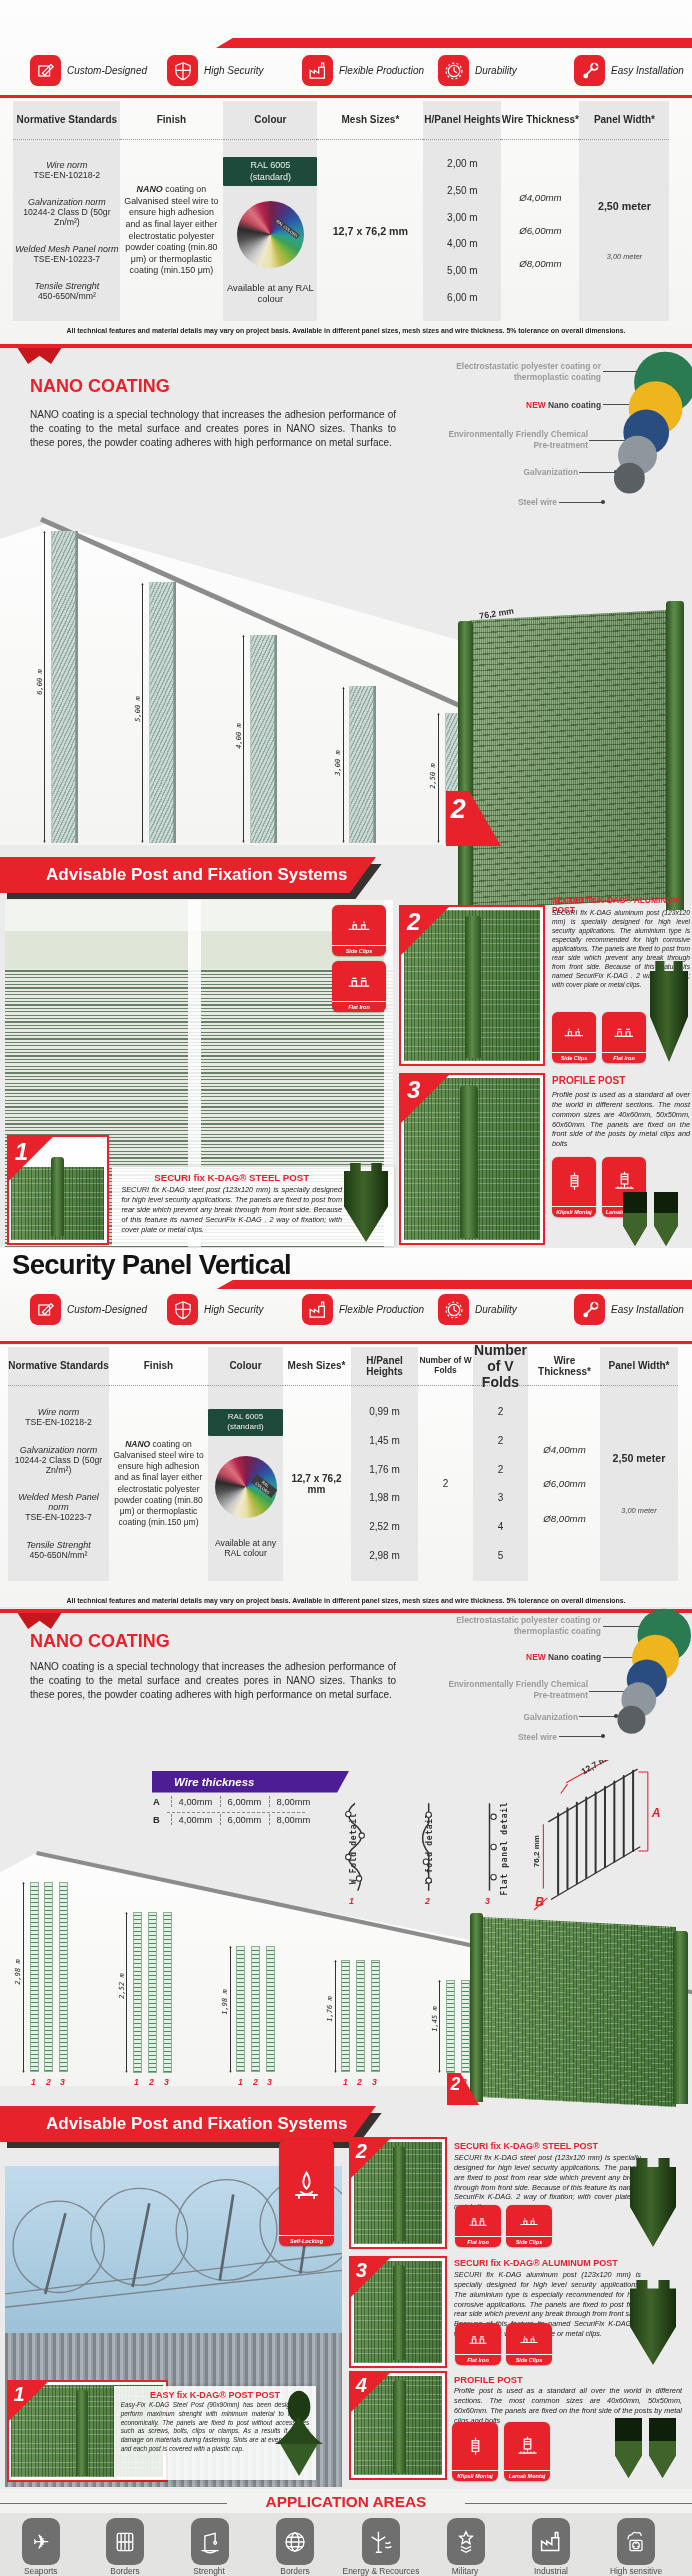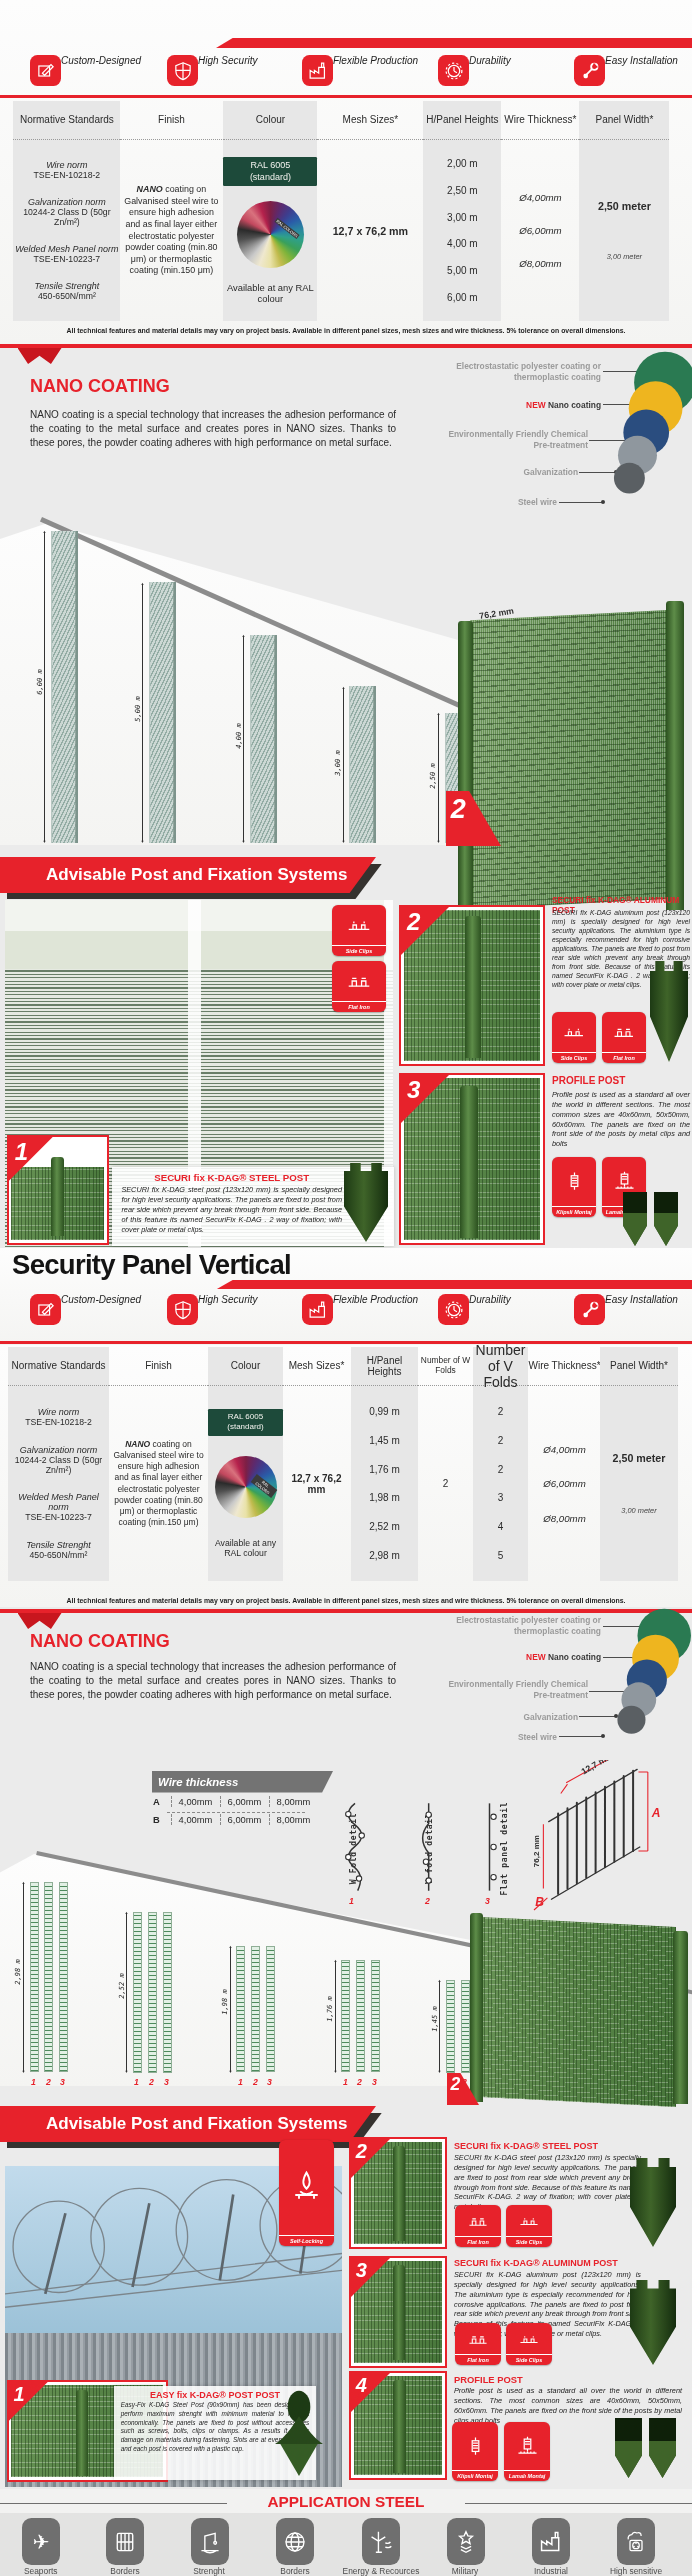--- a/index.html
+++ b/index.html
@@ -3,27 +3,27 @@
 <meta charset="utf-8">
 <style>
 html,body{margin:0;padding:0;background:#fff}
 #page{position:relative;width:693px;height:2576px;background:#ebebeb;font-family:"Liberation Sans",sans-serif;color:#2b2b2b;overflow:hidden}
 .abs{position:absolute}
 .sec-title{font-size:27.5px;font-weight:bold;color:#141414;letter-spacing:-0.7px}
 .ribbon{background:#e7222b;clip-path:polygon(3.5% 0,100% 0,100% 100%,0 100%)}
 .redbar{background:#e7222b}
 .notch{background:#c8161e;clip-path:polygon(0 0,100% 0,76% 100%,50% 48%,24% 100%)}
 
-.feat{display:flex;gap:0}
+.feat{display:flex;align-items:center;gap:6px}
 .feat-icon{width:31px;height:31px;background:#e7222b;border-radius:7.4px;display:flex;align-items:center;justify-content:center;flex:none}
 .feat-label{font-style:italic;font-size:10px;color:#1d1d1d}
 
 .col{position:absolute;top:0;bottom:0;display:flex;flex-direction:column;align-items:center;text-align:center}
 .col.shade{background:#e7e7e7}
-.col-h{height:39px;display:flex;align-items:center;justify-content:center;font-weight:normal;font-size:10px;line-height:1.15;width:100%;border-bottom:1.3px dotted #9a9a9a;box-sizing:border-box}
+.col-h{height:39px;display:flex;align-items:center;justify-content:center;font-weight:bold;font-size:10px;line-height:1.15;width:100%;border-bottom:1.3px dotted #9a9a9a;box-sizing:border-box}
 .col-b{flex:1;width:100%;display:flex;flex-direction:column;justify-content:space-evenly;align-items:center;padding:2.7px 0;box-sizing:border-box}
 .std-name{font-style:italic;font-size:9px}
 .std-val{font-size:8.7px}
 .finish-txt{font-size:8.9px;line-height:1.3;padding:0 3.4px}
 .ral-badge{background:#1d4a3a;color:#f2f2ee;font-size:9px;padding:3.4px 6px;border-radius:1.3px;line-height:1.25}
 .wheel{width:67px;height:67px;border-radius:50%;background:conic-gradient(#7d1f45,#5c2a6e,#3d3e8f,#2a5ca8,#2a86a0,#2fa08a,#3aa05a,#7fb43a,#c2bb4e,#e9e2a8,#efe8cf,#c9c9c9,#8f8f8f,#4f4f4f,#2b2b2b,#c2485e,#d9727e,#b5224c,#7d1f45);position:relative}
 .wheel span{position:absolute;left:36px;top:25.5px;font-size:4px;color:#fff;background:#3b3b3b;padding:0 1.3px;transform:rotate(38deg)}
 .hval{font-size:10px}
 .wval{font-size:9.7px;font-style:italic}
 .pw-main{font-size:10.7px;font-weight:bold}
@@ -31,21 +31,21 @@
 .footnote{font-size:6.9px;font-weight:bold;text-align:center;color:#1d1d1d}
 
 .nano-title{color:#e7222b;font-size:18px;font-weight:bold}
 .nano-text{font-size:10px;line-height:1.42;text-align:justify}
 .wlabel{color:#9b9b9b;font-size:8.4px;font-weight:bold;text-align:right;line-height:1.25}
 .wlabel .dk{color:#3b3b3b}
 .wlabel .rd{color:#e7222b}
 .lline{border-top:1.1px solid #4c4c4c}
 .lline::after{content:"";position:absolute;right:-2px;top:-2.7px;width:4px;height:4px;border-radius:50%;background:#3b3b3b}
 
-.wt-banner{background:#737373;color:#fff;font-style:italic;font-weight:bold;font-size:12.8px;display:flex;align-items:center;padding-left:6px;clip-path:polygon(0 0,100% 0,94% 100%,0 100%)}
+.wt-banner{background:#4c1d95;color:#fff;font-style:italic;font-weight:bold;font-size:12.8px;display:flex;align-items:center;padding-left:22px;clip-path:polygon(0 0,100% 0,94% 100%,0 100%)}
 .wt-row{display:flex;align-items:center;font-size:10.7px}
 .wt-key{font-weight:bold;width:17.5px}
 .wt-v{width:59px;text-align:center;border-left:1.3px dashed #8a8a8a}
 .wt-v:first-of-type{border-left:none}
 .wt-sep{border-top:1.3px dashed #8a8a8a}
 
 .slat{background:repeating-linear-gradient(115deg,#93aca4 0 1.3px,#ccd8d4 1.3px 3.4px);box-shadow:inset -2.7px 0 0 #7d948c,inset 1.3px 0 0 #b9c8c3}
 .vslat{background:repeating-linear-gradient(0deg,#4d8a5c 0 1.3px,#e2f0e5 1.3px 4px),repeating-linear-gradient(90deg,rgba(50,100,60,.45) 0 0.7px,transparent 0.7px 2.7px);background-color:#d7e8da;border:0.7px solid #8fae96;box-sizing:border-box}
 .measure{border-left:0.8px solid #333}
 .measure i{position:absolute;left:-2.4px;font-size:4px;font-style:normal;color:#333;line-height:2.7px}
@@ -947,21 +947,21 @@
     <div class="post-text" style="margin-top:1.3px;font-size:6.4px">Easy-Fix K-DAG Steel Post (90x90mm) has been designed to perform maximum strenght with minimum material to keep it economically. The panels are fixed to post without accessories such as screws, bolts, clips or clamps. As a results it avoids damage on materials during fastening. Slots are at every 100 mm and each post is covered with a plastic cap.</div>
   </div>
   <svg class="abs" style="left:267px;top:2389px;z-index:4" width="64" height="90" viewBox="0 0 96 134">
     <ellipse cx="48" cy="26" rx="17" ry="24" fill="#1d3a14"></ellipse>
     <path d="M48 40 C30 70 18 78 12 82 L84 82 C78 78 66 70 48 40 Z" fill="#27481b"></path>
     <path d="M20 82 L48 130 L76 82 Z" fill="#355c25"></path>
   </svg>
 
   <div class="abs" style="left:0;top:2489px;width:693px;height:24px;background:#f2f2f1"></div>
   <div class="abs hrline" style="left:0;top:2503px;width:227px"></div>
-  <div class="abs app-title" style="left:232px;top:2493px;width:228px">APPLICATION STEEL</div>
+  <div class="abs app-title" style="left:232px;top:2493px;width:228px">APPLICATION AREAS</div>
   <div class="abs hrline" style="left:465px;top:2503px;width:228px"></div>
   <div class="abs app-strip" style="left:0;top:2513px;width:693px;height:63px"></div>
 
   <div class="abs app-tile" style="left:22px;top:2518px">
       <span class="uni" style="font-size:20px">✈</span>
     </div>
   <div class="abs app-label" style="left:10.7px;top:2567px;width:60px">Seaports</div>
   <div class="abs app-tile" style="left:106px;top:2518px">
       <svg class="glyph" width="24" height="24" viewBox="0 0 36 36">
         <use href="#ic-prison"></use>

